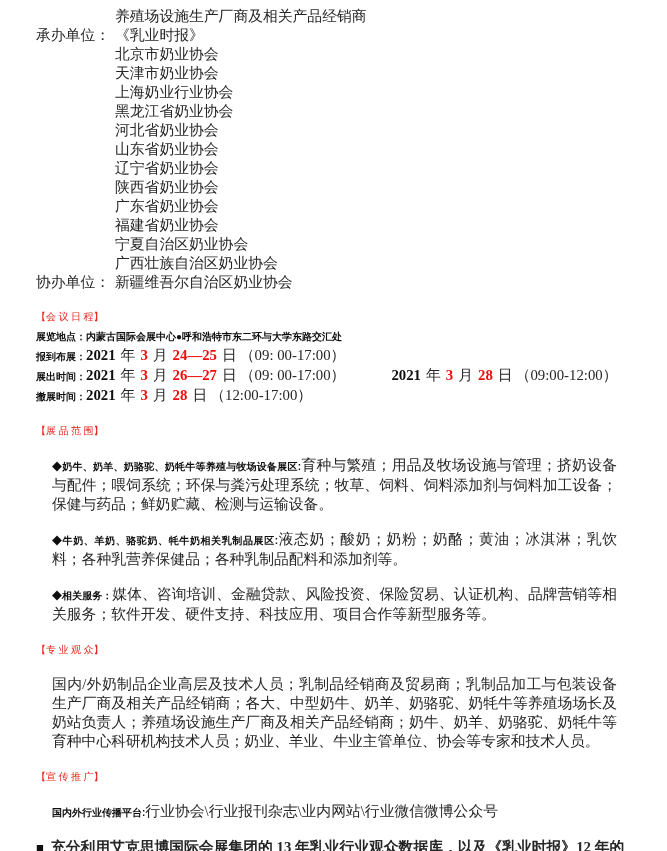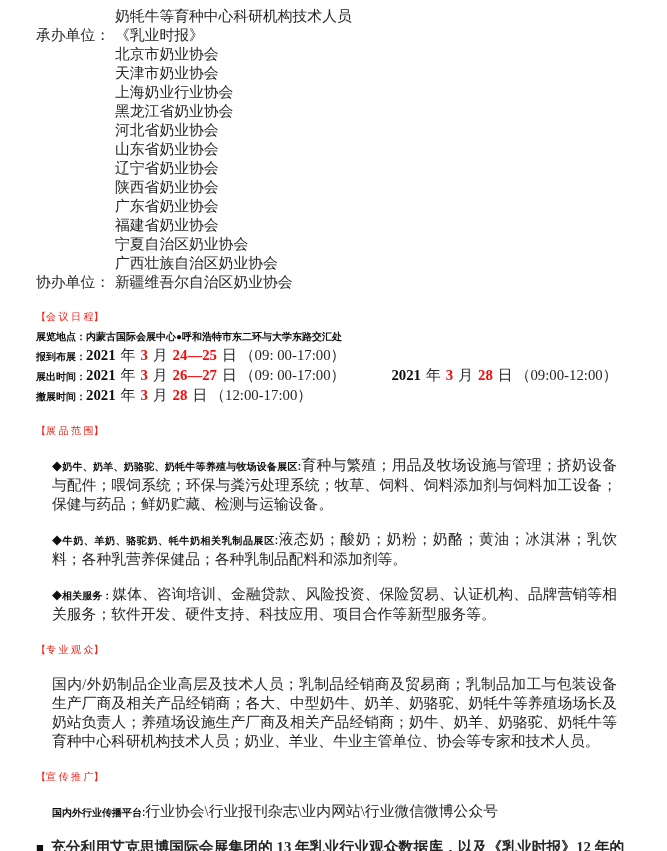--- a/index.html
+++ b/index.html
@@ -53,21 +53,21 @@
   }
 </style>
 </head>
 <body>
 
 <div class="page">
 
   <div class="org-row">
     <div class="label">承办单位：</div>
     <div class="vals">
-      <div>奶牦牛等育种中心科研机构技术人员</div>
+      <div>养殖场设施生产厂商及相关产品经销商</div>
       <div>《乳业时报》</div>
     </div>
   </div>
 
   <div class="org-row">
     <div class="label">协办单位：</div>
     <div class="vals">
       <div>北京市奶业协会</div>
       <div>天津市奶业协会</div>
       <div>上海奶业行业协会</div>

